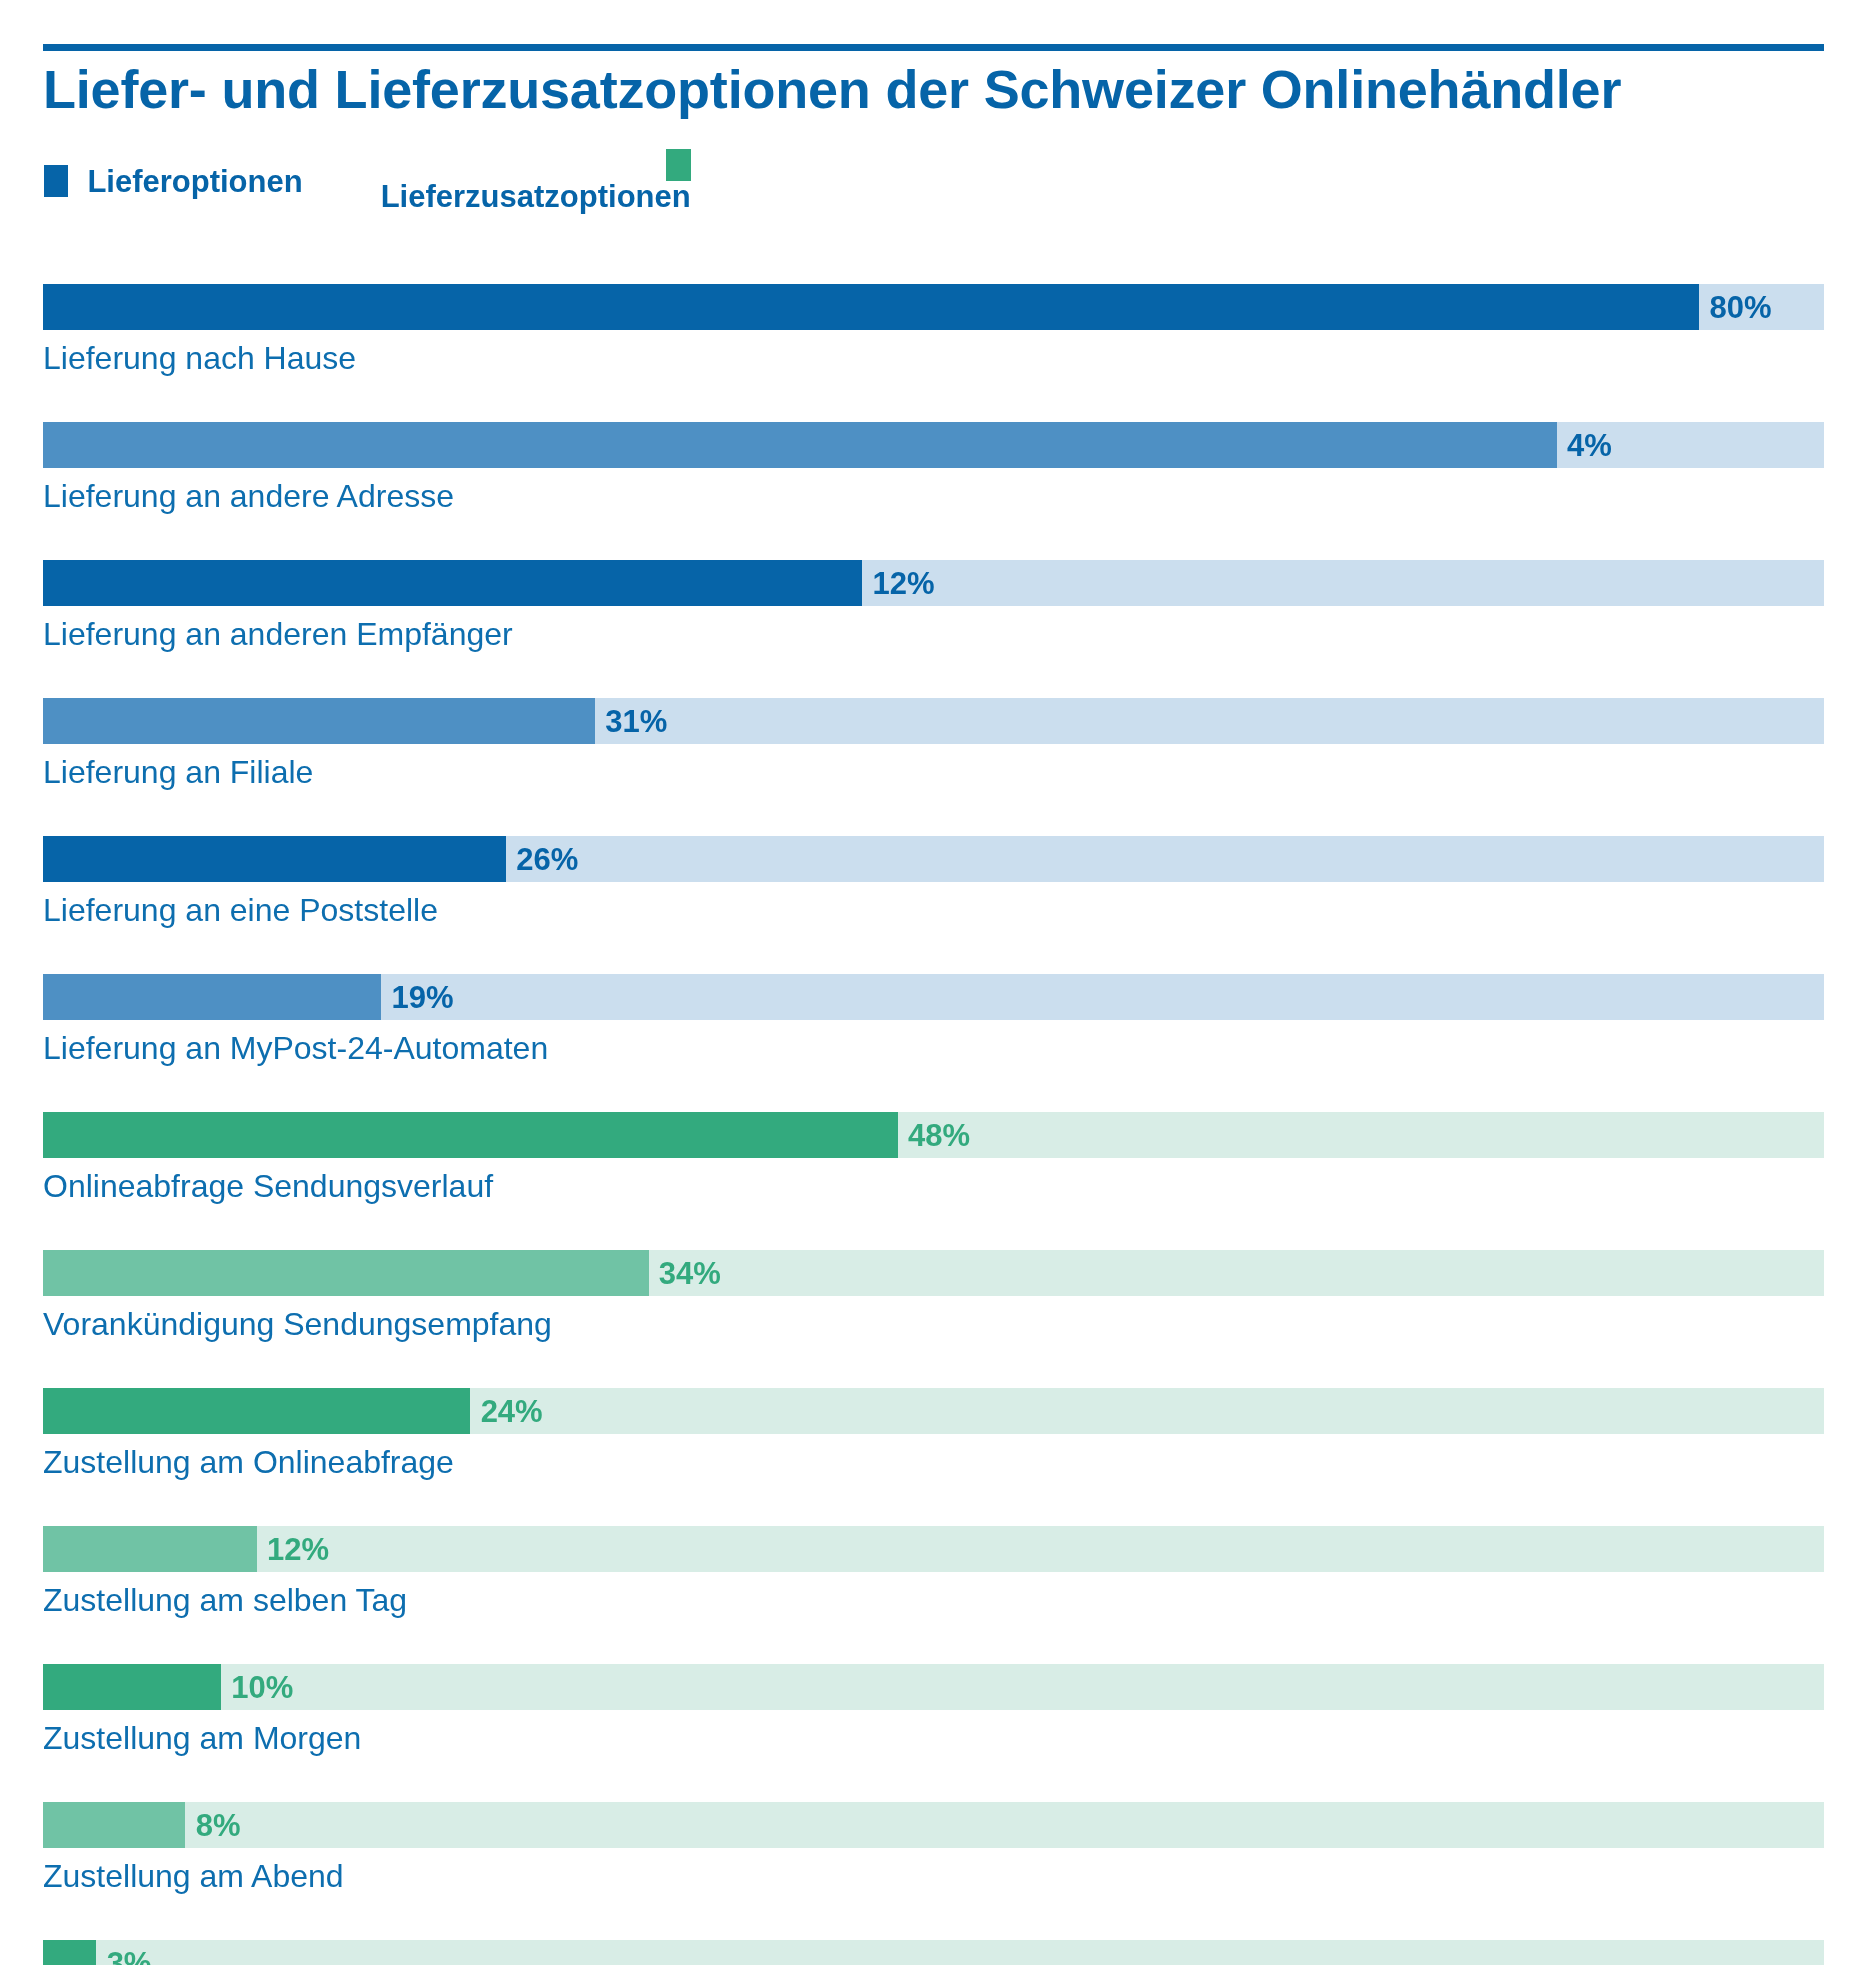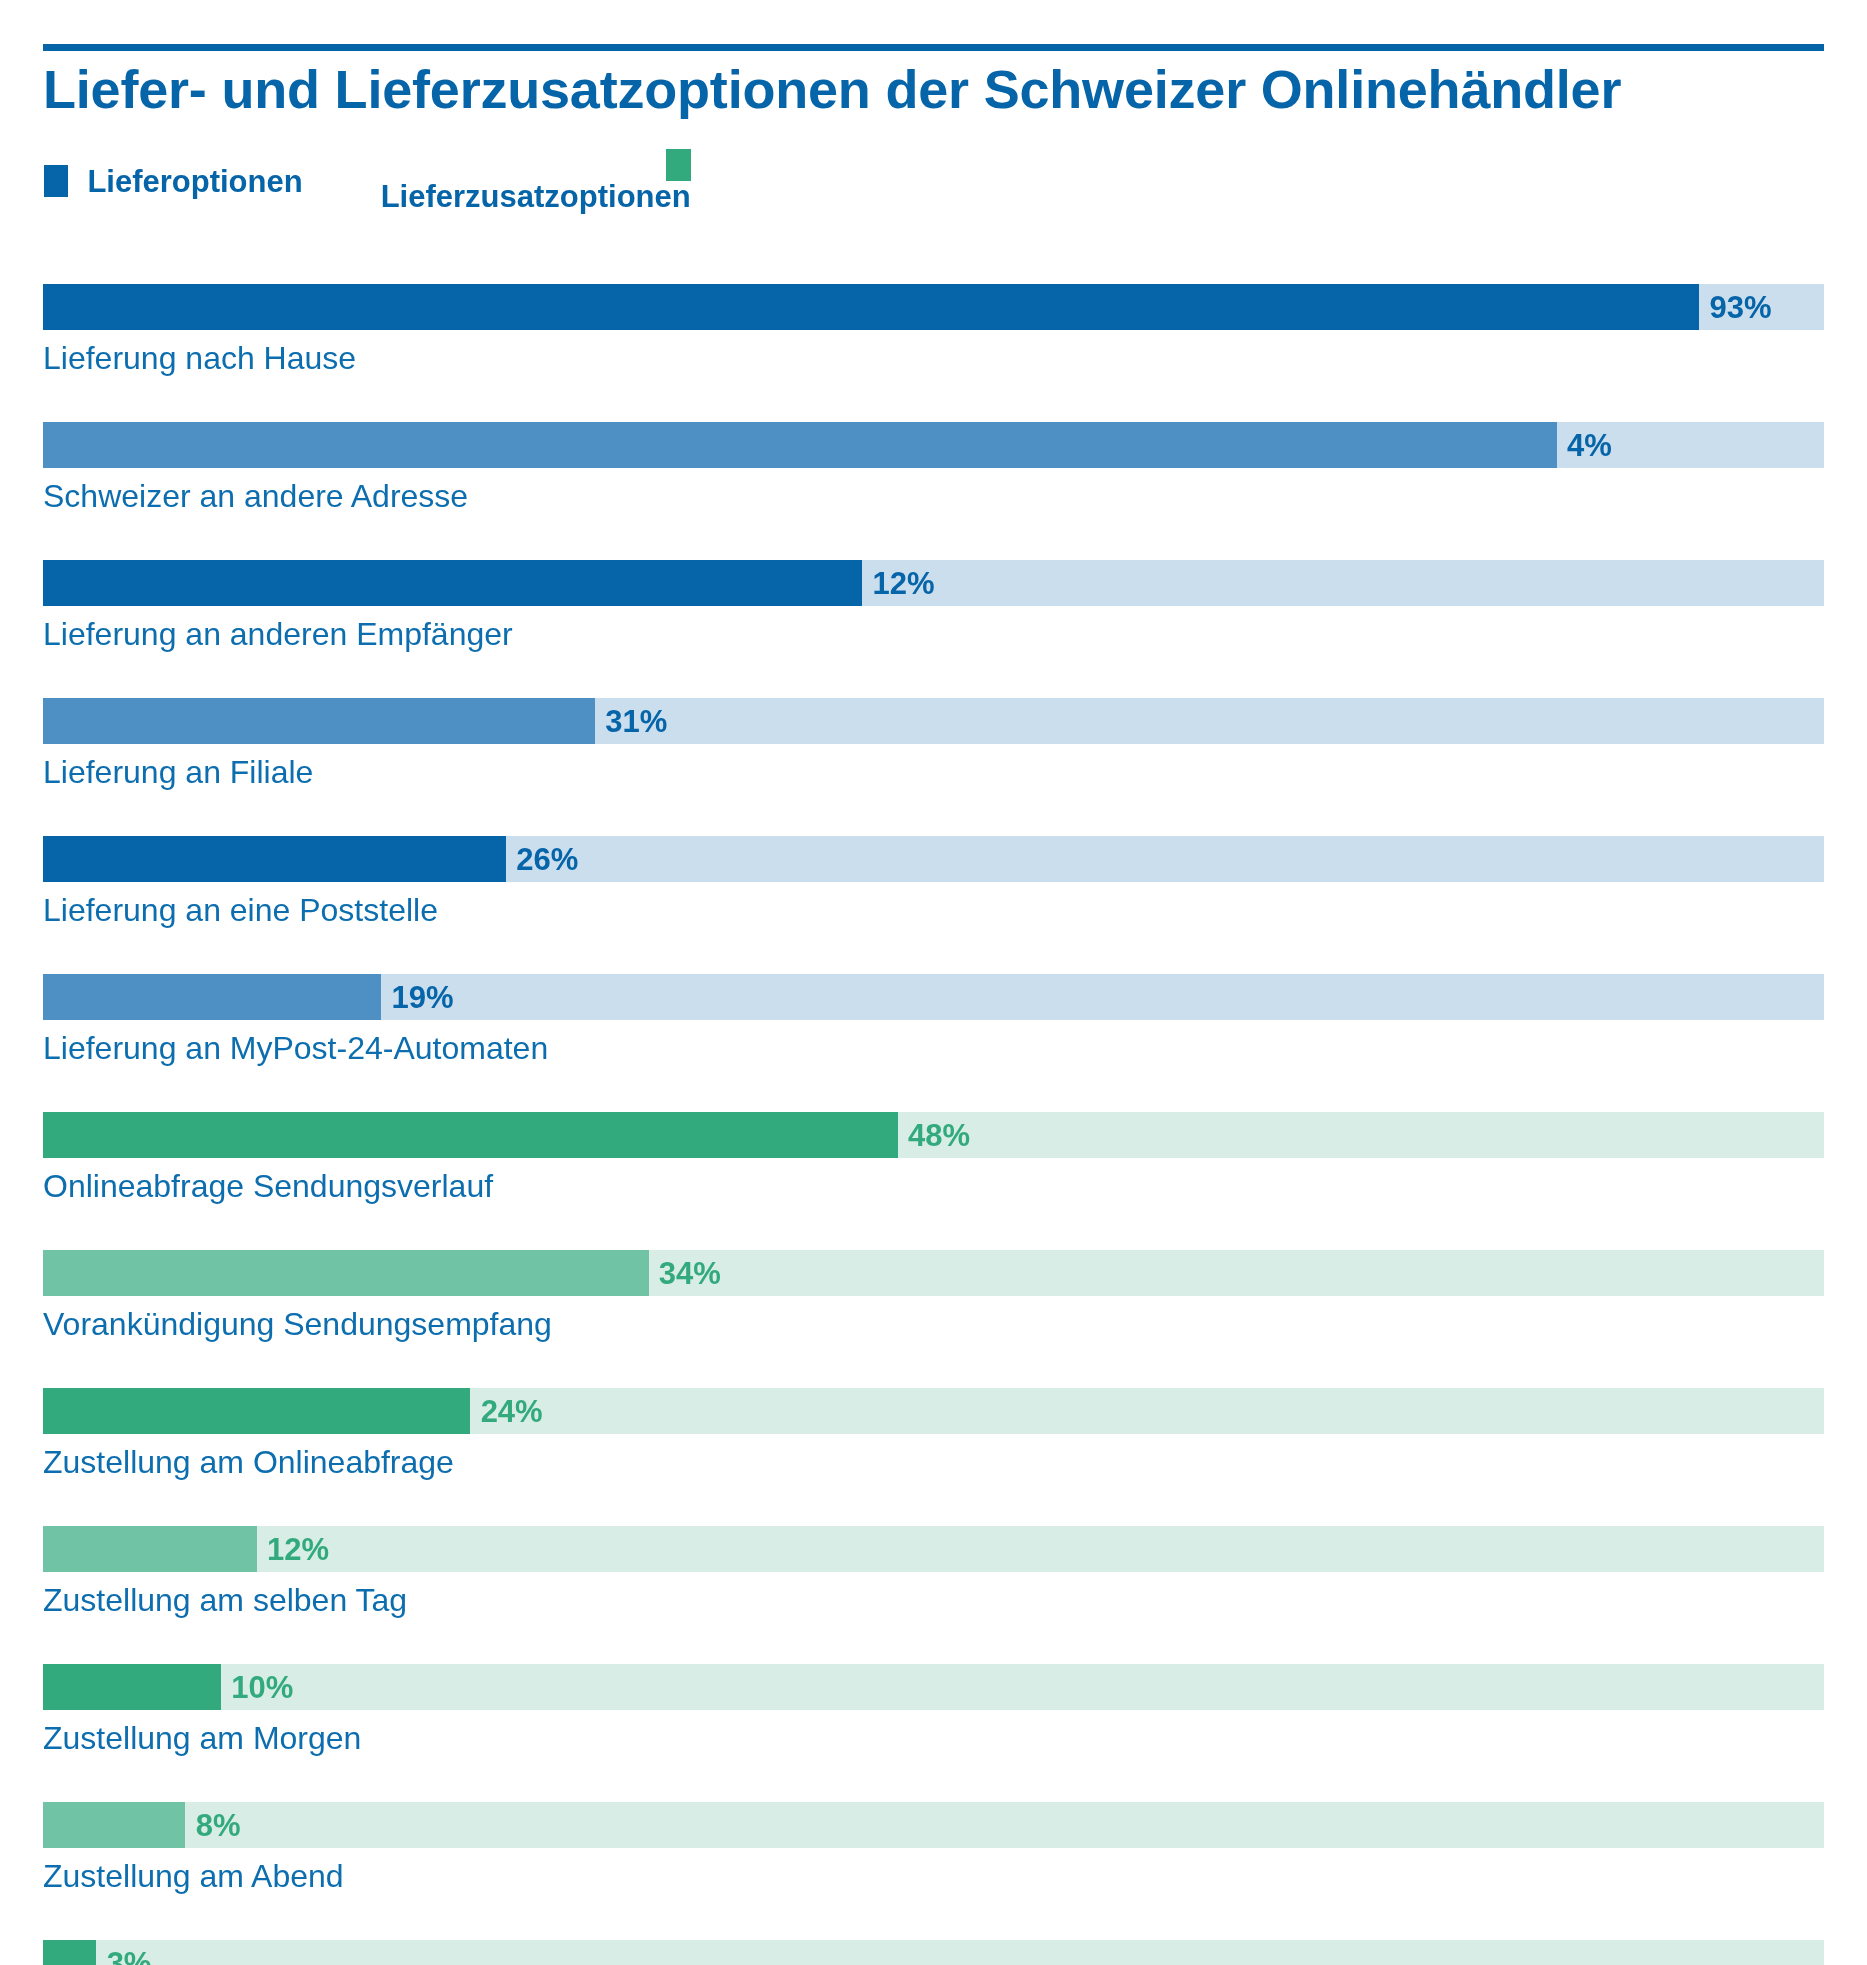--- a/index.html
+++ b/index.html
@@ -146,30 +146,30 @@
     <div class="legend-item">
       <span class="legend-swatch green"></span>
       <span class="legend-label">Lieferzusatzoptionen</span>
     </div>
   </div>
 
   <div class="chart" id="chart">
       <div class="row">
         <div class="track blue">
           <div class="bar blue-dark" style="width: 93%;"></div>
-          <div class="value blue" style="left: calc(93% + 10.2px);">93%</div>
+          <div class="value blue" style="left: calc(93% + 10.2px);">80%</div>
         </div>
         <div class="cat-label">Lieferung nach Hause</div>
       </div>
       <div class="row">
         <div class="track blue">
           <div class="bar blue-light" style="width: 85%;"></div>
           <div class="value blue" style="left: calc(85% + 10.2px);">4%</div>
         </div>
-        <div class="cat-label">Schweizer an andere Adresse</div>
+        <div class="cat-label">Lieferung an andere Adresse</div>
       </div>
       <div class="row">
         <div class="track blue">
           <div class="bar blue-dark" style="width: 46%;"></div>
           <div class="value blue" style="left: calc(46% + 10.2px);">12%</div>
         </div>
         <div class="cat-label">Lieferung an anderen Empfänger</div>
       </div>
       <div class="row">
         <div class="track blue">

